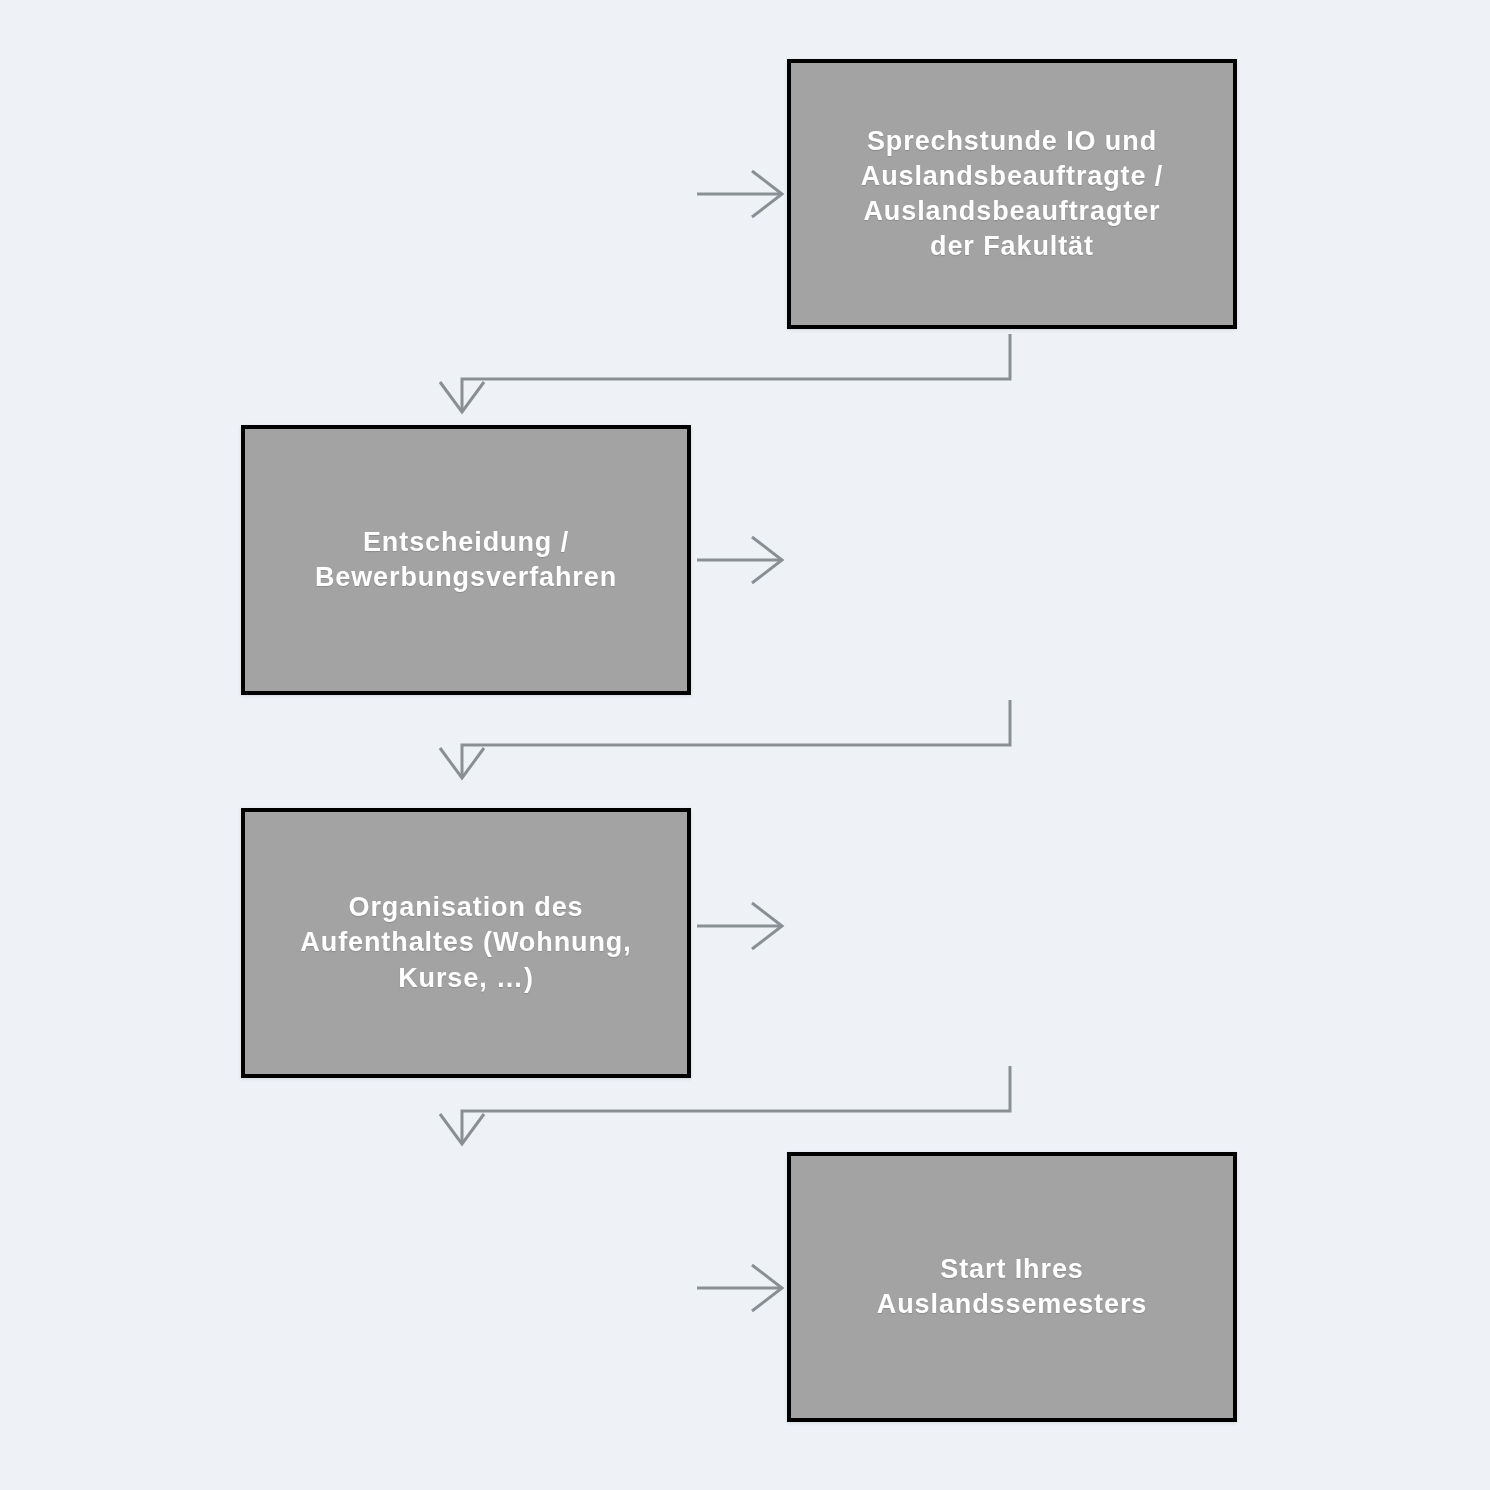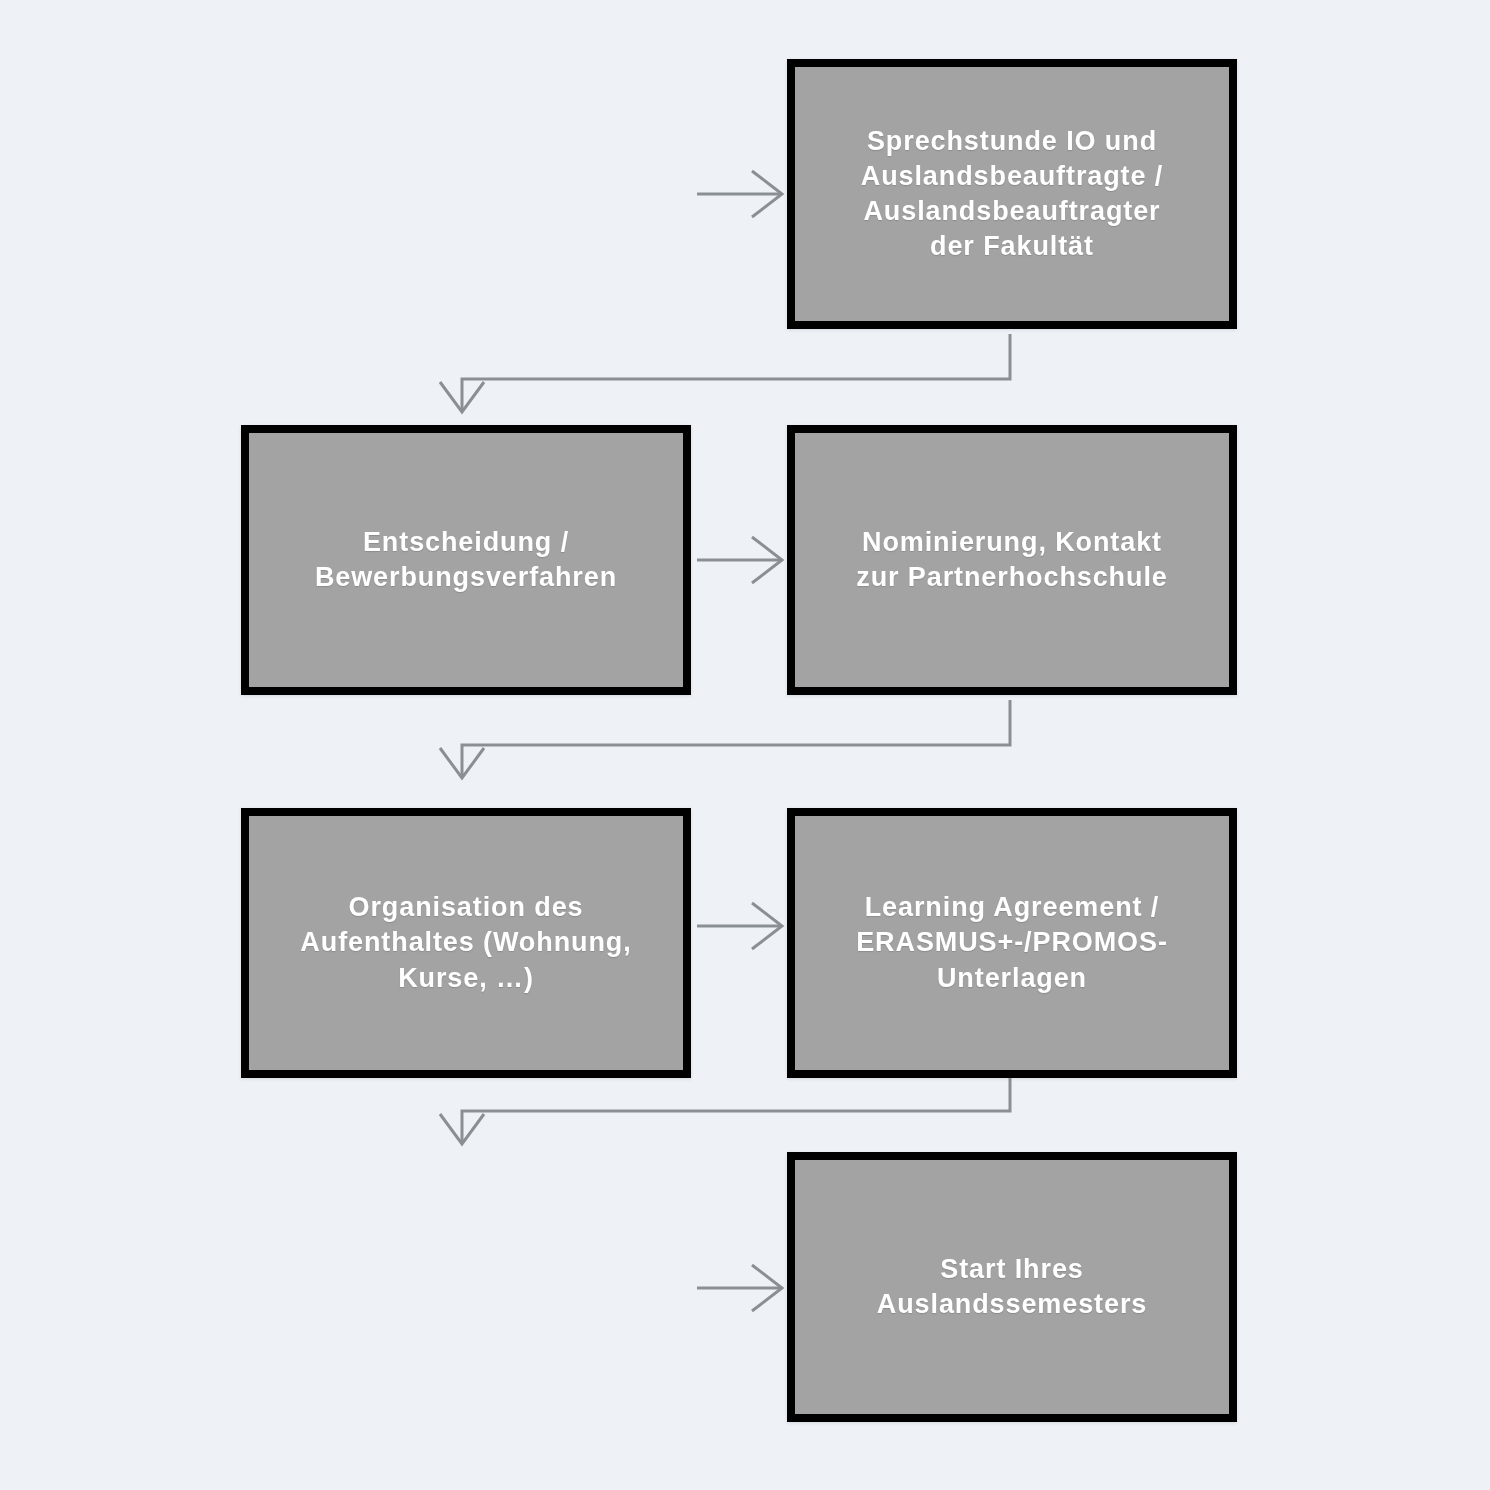--- a/index.html
+++ b/index.html
@@ -28,21 +28,21 @@
     width: 1490px;
     height: 1490px;
     pointer-events: none;
   }
 
   
   .process-box {
     position: absolute;
     box-sizing: border-box;
     background: #a3a3a3;
-    border: 8px solid #000000;
+    border: 4px solid #000000;
     box-shadow: 0 1px 3px rgba(120, 130, 140, 0.22);
     display: flex;
     align-items: center;
     justify-content: center;
     padding: 18px 14px;
   }
 
   .process-label {
     color: #ffffff;
     font-weight: bold;
@@ -115,36 +115,27 @@
 Auslandsbeauftragte /
 Auslandsbeauftragter
 der Fakultät</span>
   </div>
 
   <div class="process-box col-left row-2">
     <span class="process-label">Entscheidung /
 Bewerbungsverfahren</span>
   </div>
 
-  <div class="process-box col-right row-2">
-    <span class="process-label">Nominierung, Kontakt
-zur Partnerhochschule</span>
-  </div>
 
   <div class="process-box col-left row-3">
     <span class="process-label">Organisation des
 Aufenthaltes (Wohnung,
 Kurse, …)</span>
   </div>
 
-  <div class="process-box col-right row-3">
-    <span class="process-label">Learning Agreement /
-ERASMUS+-/PROMOS-
-Unterlagen</span>
-  </div>
 
 
   <div class="process-box col-right row-4">
     <span class="process-label">Start Ihres
 Auslandssemesters</span>
   </div>
 
 </div>
 
 </body></html>

